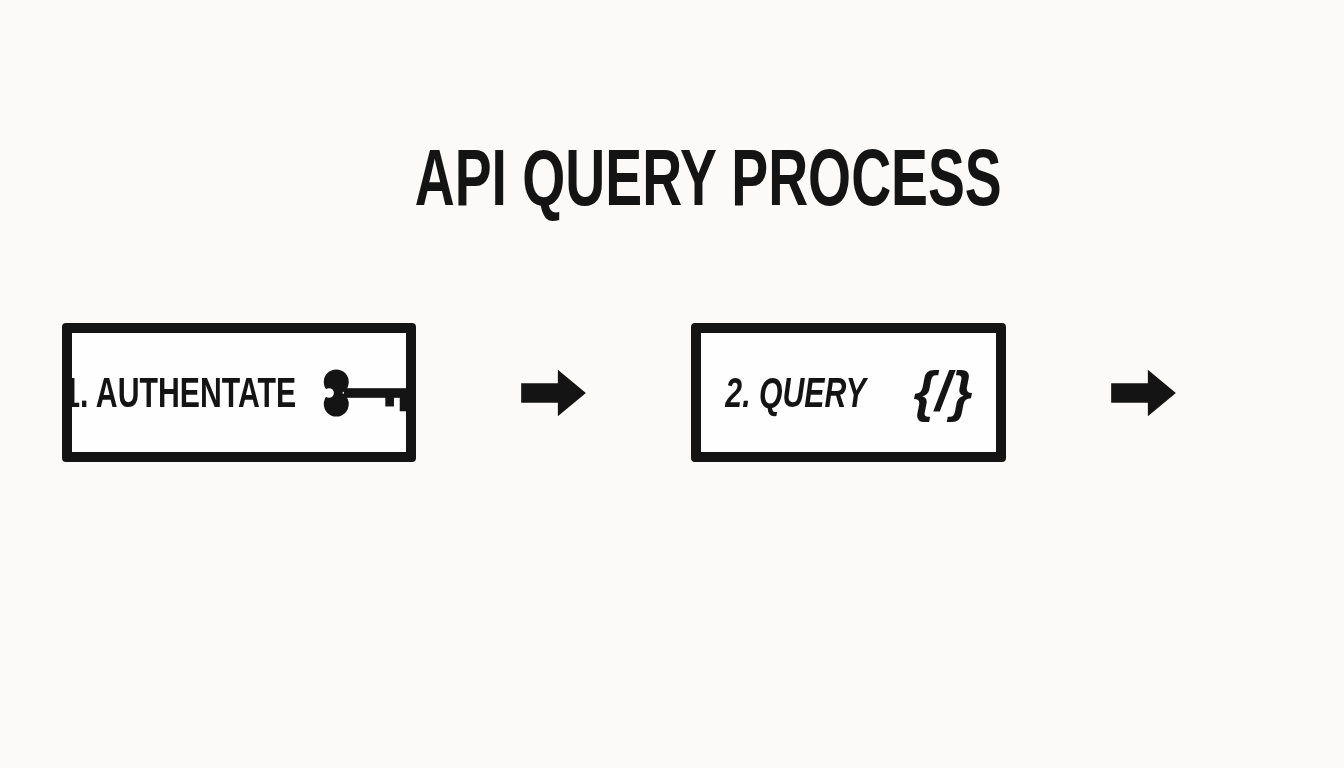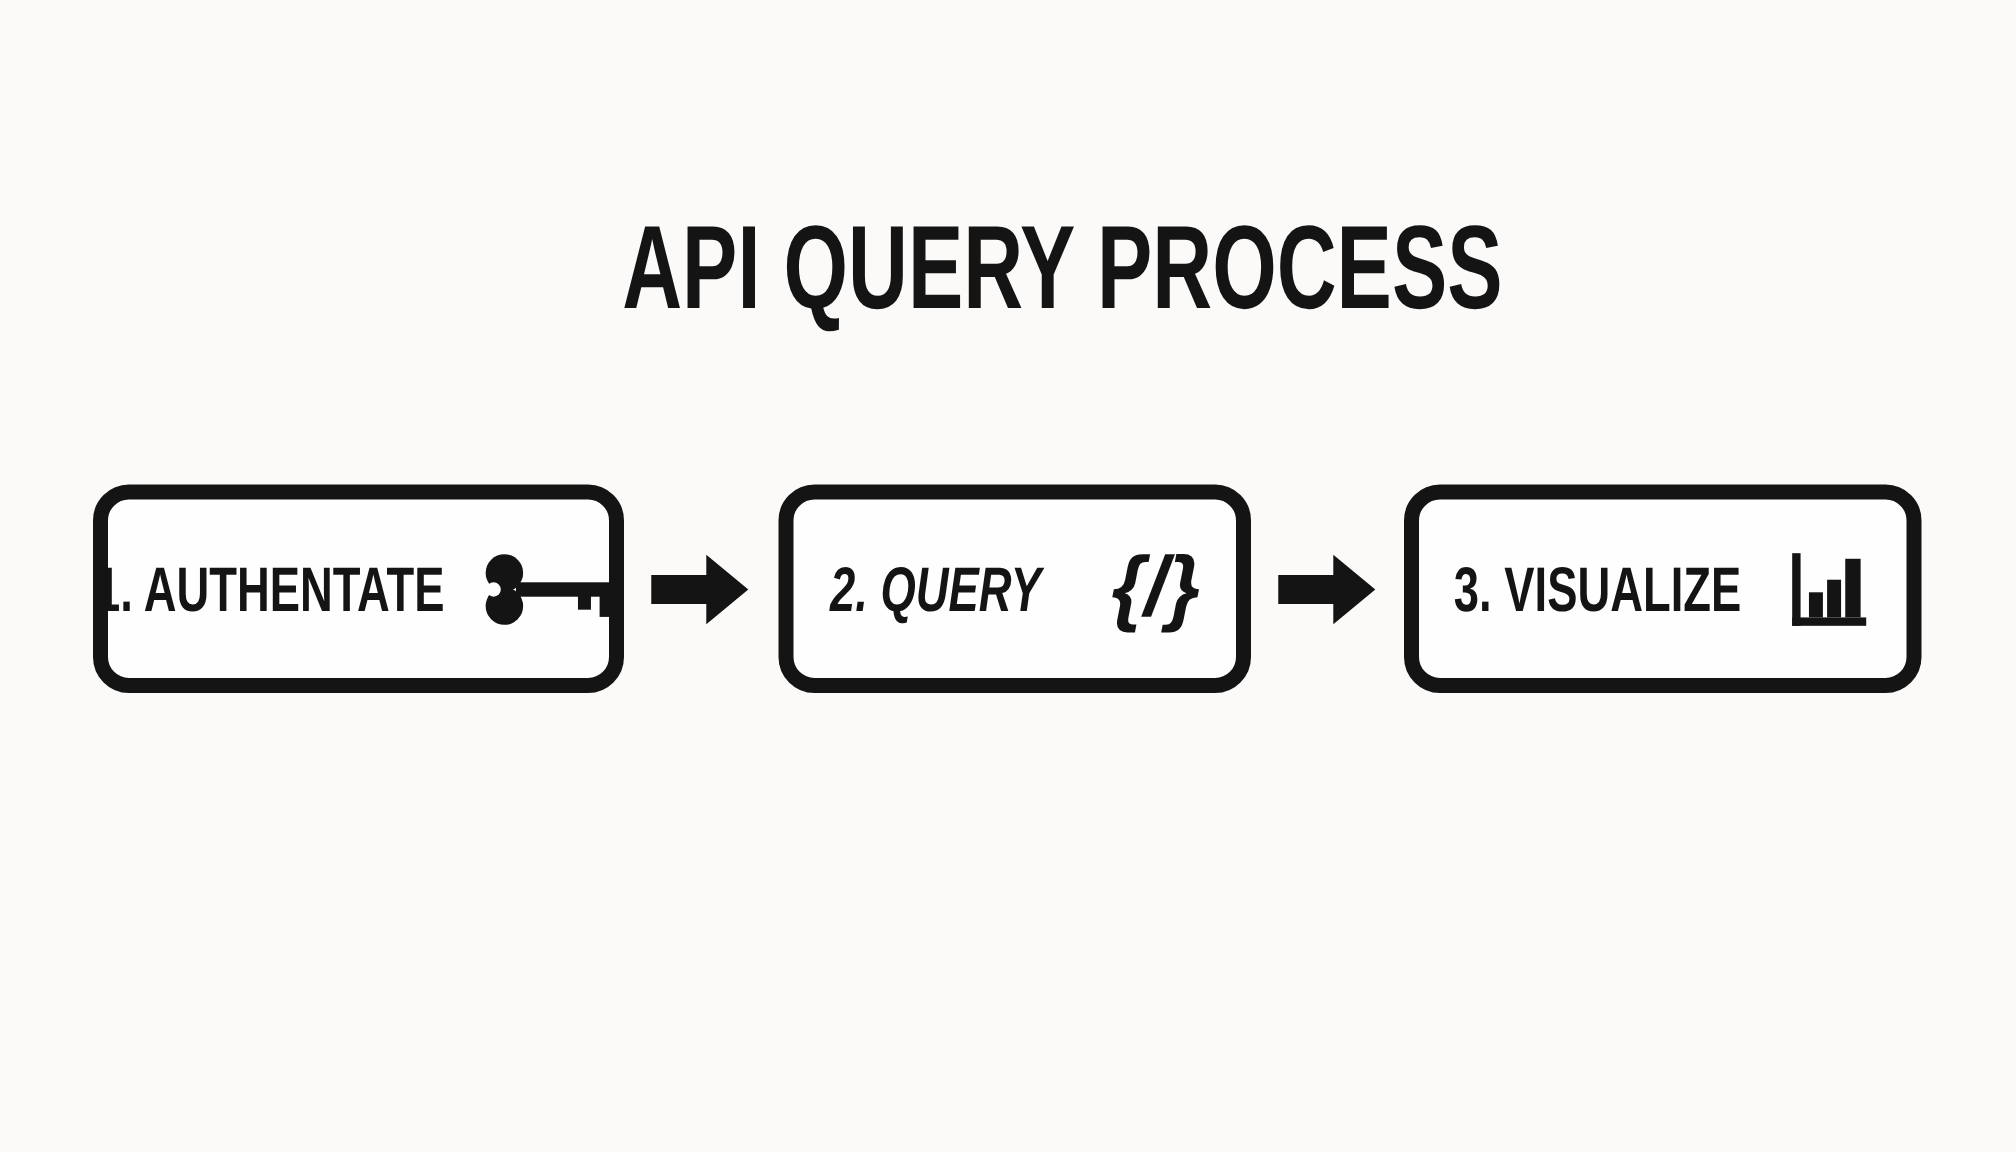--- a/index.html
+++ b/index.html
@@ -40,21 +40,21 @@
     top: 323px;
     width: 1219px;
     height: 139px;
     display: flex;
     align-items: stretch;
   }
   .step-box {
     box-sizing: border-box;
     height: 139px;
     border: 10px solid #141414;
-    border-radius: 24px;
+    border-radius: 4px;
     background: #fefefe;
     display: flex;
     align-items: center;
     justify-content: center;
   }
   .step-box.s1 { width: 354px; }
   .step-box.s2 { width: 315px; font-style: italic; }
   .step-box.s3 { width: 345px; }
   .step-label {
     font-size: 42px;
@@ -132,27 +132,15 @@
     </div>
 
     <div class="connector">
       <span class="icon">
         <svg width="66" height="56" viewBox="0 0 68 58" xmlns="http://www.w3.org/2000/svg">
           <path class="ink" d="M0 19 H38 V5 L67 29 L38 53 V39 H0 Z"></path>
         </svg>
       </span>
     </div>
 
-    <div class="step-box s3">
-      <span class="step-label">3. VISUALIZE</span>
-      <span class="icon icon-chart">
-        <svg width="54" height="54" viewBox="0 0 58 58" xmlns="http://www.w3.org/2000/svg">
-          <rect class="ink" x="3" y="3" width="6" height="52"></rect>
-          <rect class="ink" x="3" y="49" width="53" height="6"></rect>
-          <rect class="ink" x="15" y="31" width="10" height="18"></rect>
-          <rect class="ink" x="28" y="22" width="10" height="27"></rect>
-          <rect class="ink" x="41" y="7" width="11" height="42"></rect>
-        </svg>
-      </span>
-    </div>
 
   </div>
 </div>
 
 </body></html>

